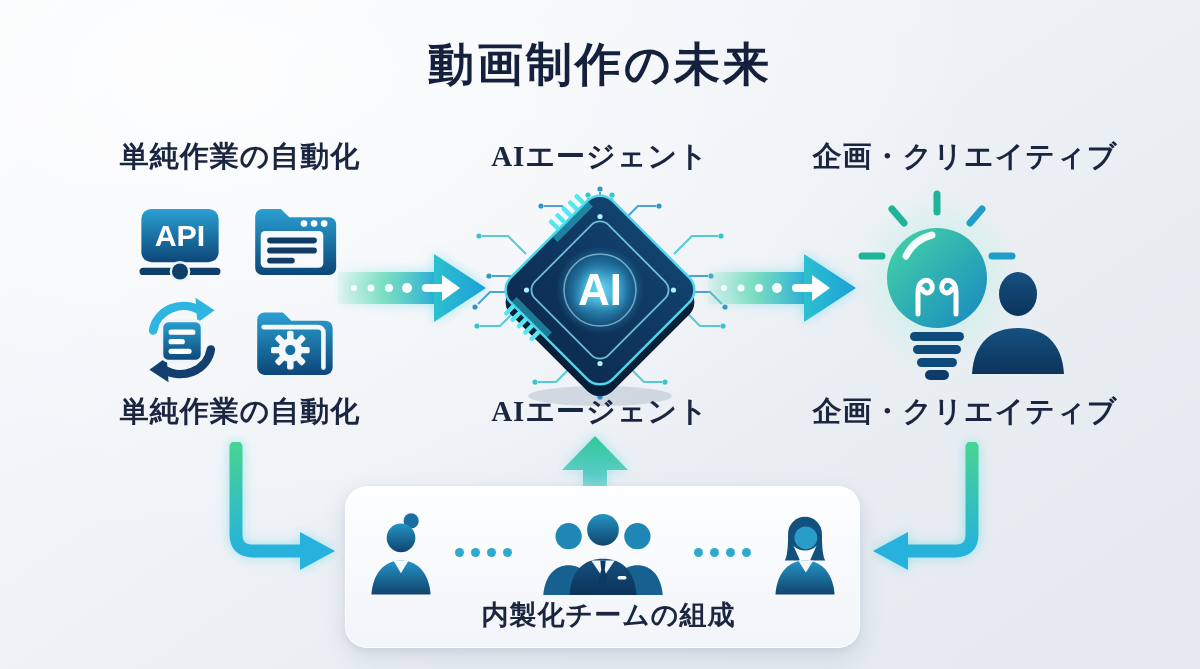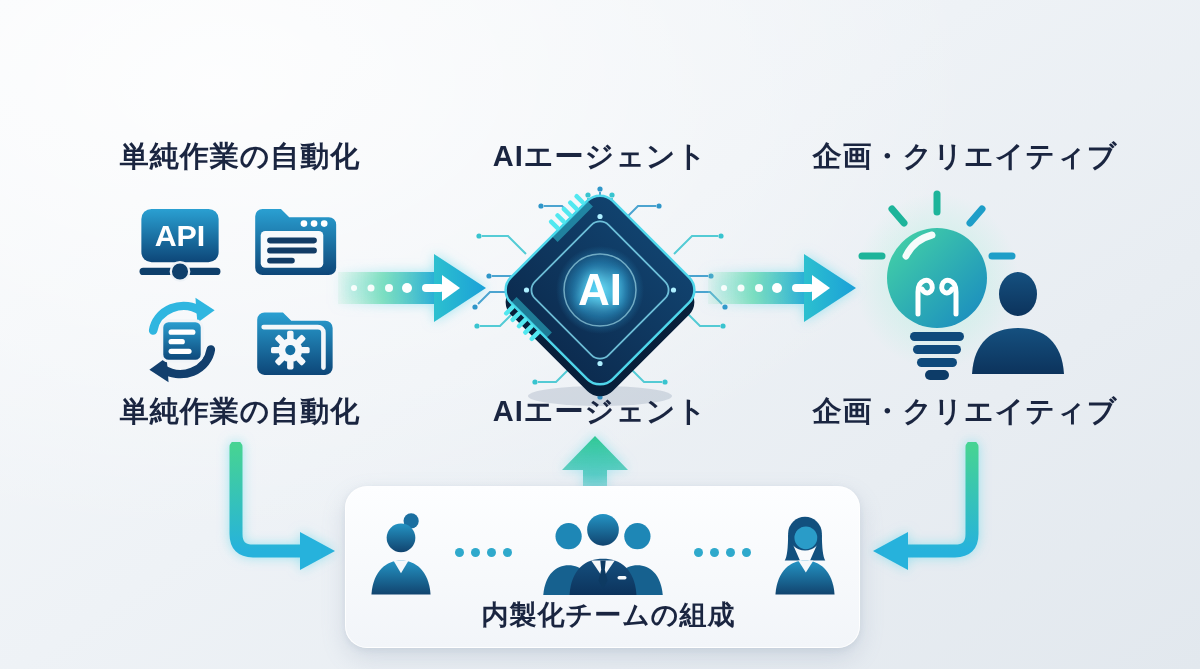--- a/index.html
+++ b/index.html
@@ -12,21 +12,21 @@
     content:"";position:absolute;inset:0;
     background:radial-gradient(ellipse at 18% 12%, rgba(255,255,255,.8) 0%, rgba(255,255,255,0) 55%);
     pointer-events:none;
   }
   .title{
     position:absolute;left:0;top:34px;width:1200px;text-align:center;
     font-size:46px;font-weight:800;color:#15213c;letter-spacing:3px;
   }
   .lbl{
     position:absolute;text-align:center;font-size:29px;font-weight:700;
-    color:#1a2540;letter-spacing:1px;white-space:nowrap;
+    color:#1a2540;letter-spacing:1px;white-space:nowrap;font-family:Liberation Serif, serif;
   }
   .lbl-l1{left:70px;width:340px;top:137px;}
   .lbl-c1{left:430px;width:340px;top:137px;}
   .lbl-r1{left:790px;width:350px;top:137px;}
   .lbl-l2{left:70px;width:340px;top:392px;}
   .lbl-c2{left:430px;width:340px;top:392px;}
   .lbl-r2{left:790px;width:350px;top:392px;}
   .abs{position:absolute;}
   .glowarrow{filter:drop-shadow(0 0 6px rgba(90,215,235,.55));}
   .panel{
@@ -92,20 +92,21 @@
           <stop offset="1" stop-color="#0c2c50"></stop>
       </linearGradient>
       <radialGradient id="gChipGlow" cx="0.5" cy="0.5" r="0.5">
         <stop offset="0" stop-color="#7fe3f2" stop-opacity="0.95"></stop>
         <stop offset="0.6" stop-color="#2e9cd0" stop-opacity="0.55"></stop>
         <stop offset="1" stop-color="#2e9cd0" stop-opacity="0"></stop>
       </radialGradient>
     </defs>
   </svg>
 
+  <div class="title">動画制作の未来</div>
 
   <div class="lbl lbl-l1">単純作業の自動化</div>
   <div class="lbl lbl-c1">AIエージェント</div>
   <div class="lbl lbl-r1">企画・クリエイティブ</div>
 
   <svg class="abs" style="left:134px;top:196px" width="92" height="92" viewBox="0 0 100 100">
     <rect x="8" y="14" width="84" height="58" rx="11" fill="url(#gBlue)"></rect>
     <text x="50" y="54" text-anchor="middle" font-size="33" font-weight="bold" fill="#ffffff" font-family="Liberation Sans, DejaVu Sans, sans-serif">API</text>
     <rect x="6" y="78" width="88" height="8" rx="4" fill="#0e3f6b"></rect>
     <circle cx="50" cy="82" r="10" fill="#0e3f6b" stroke="#eef2f6" stroke-width="2.5"></circle>

